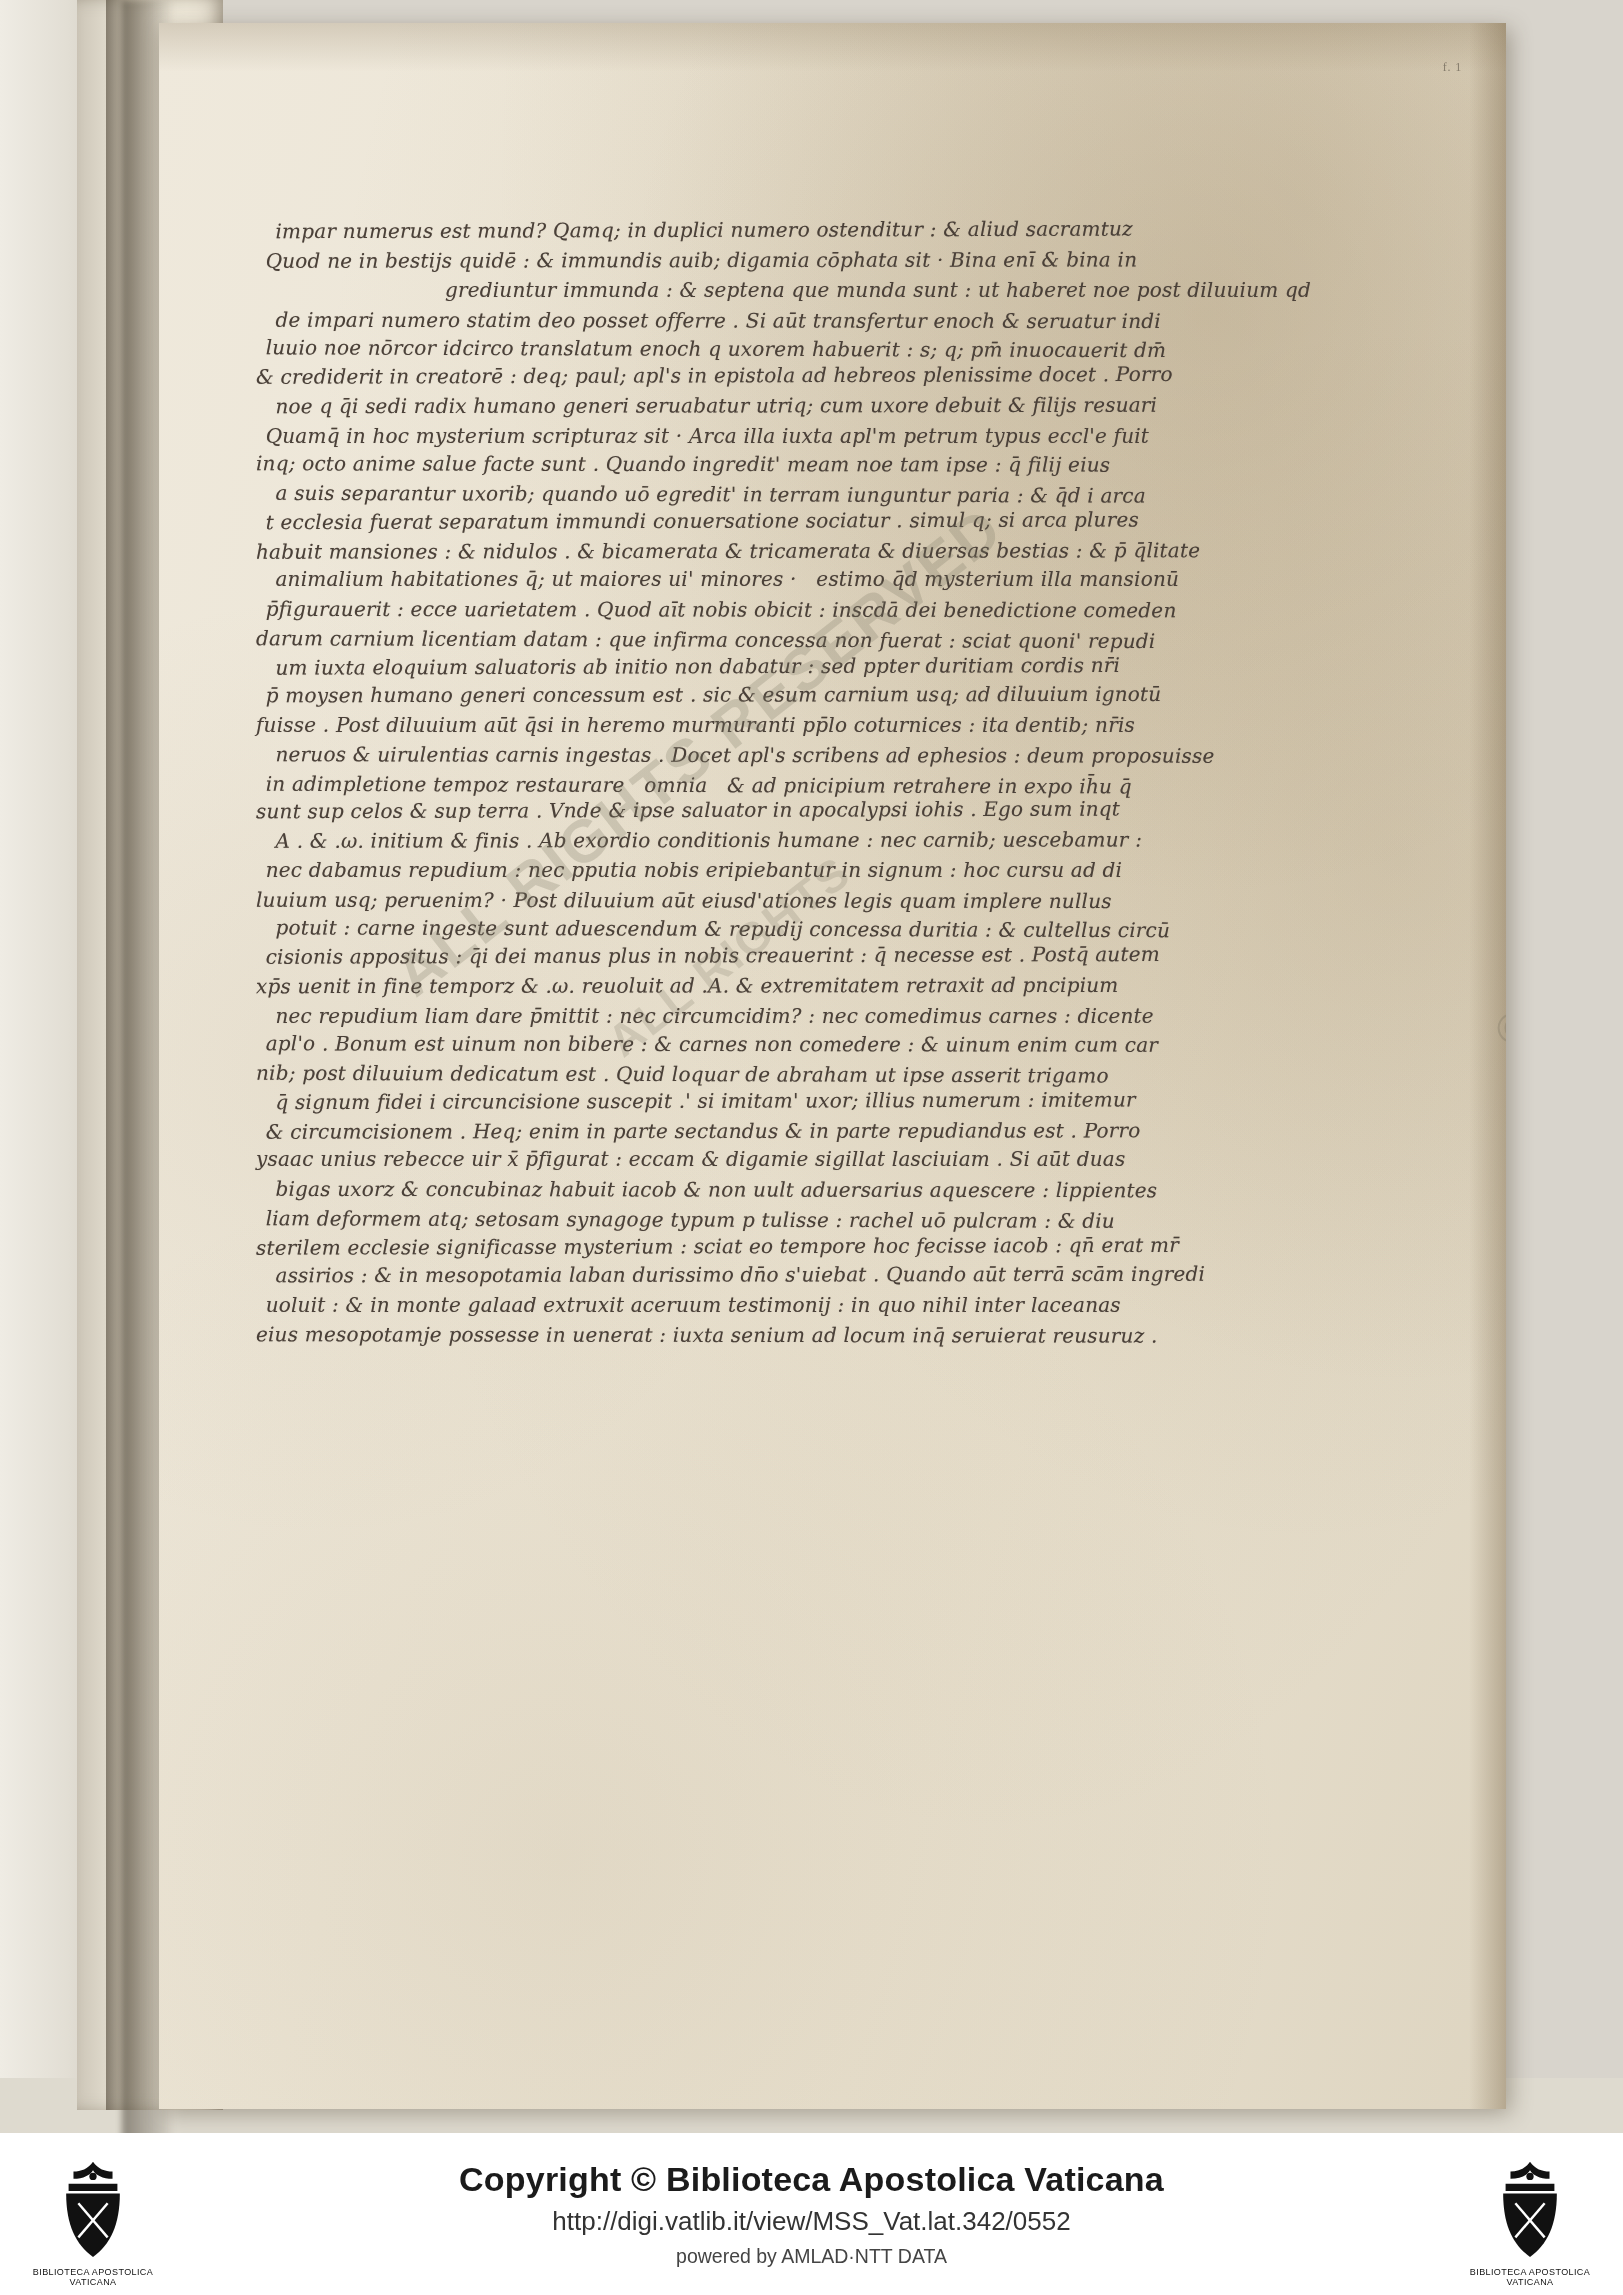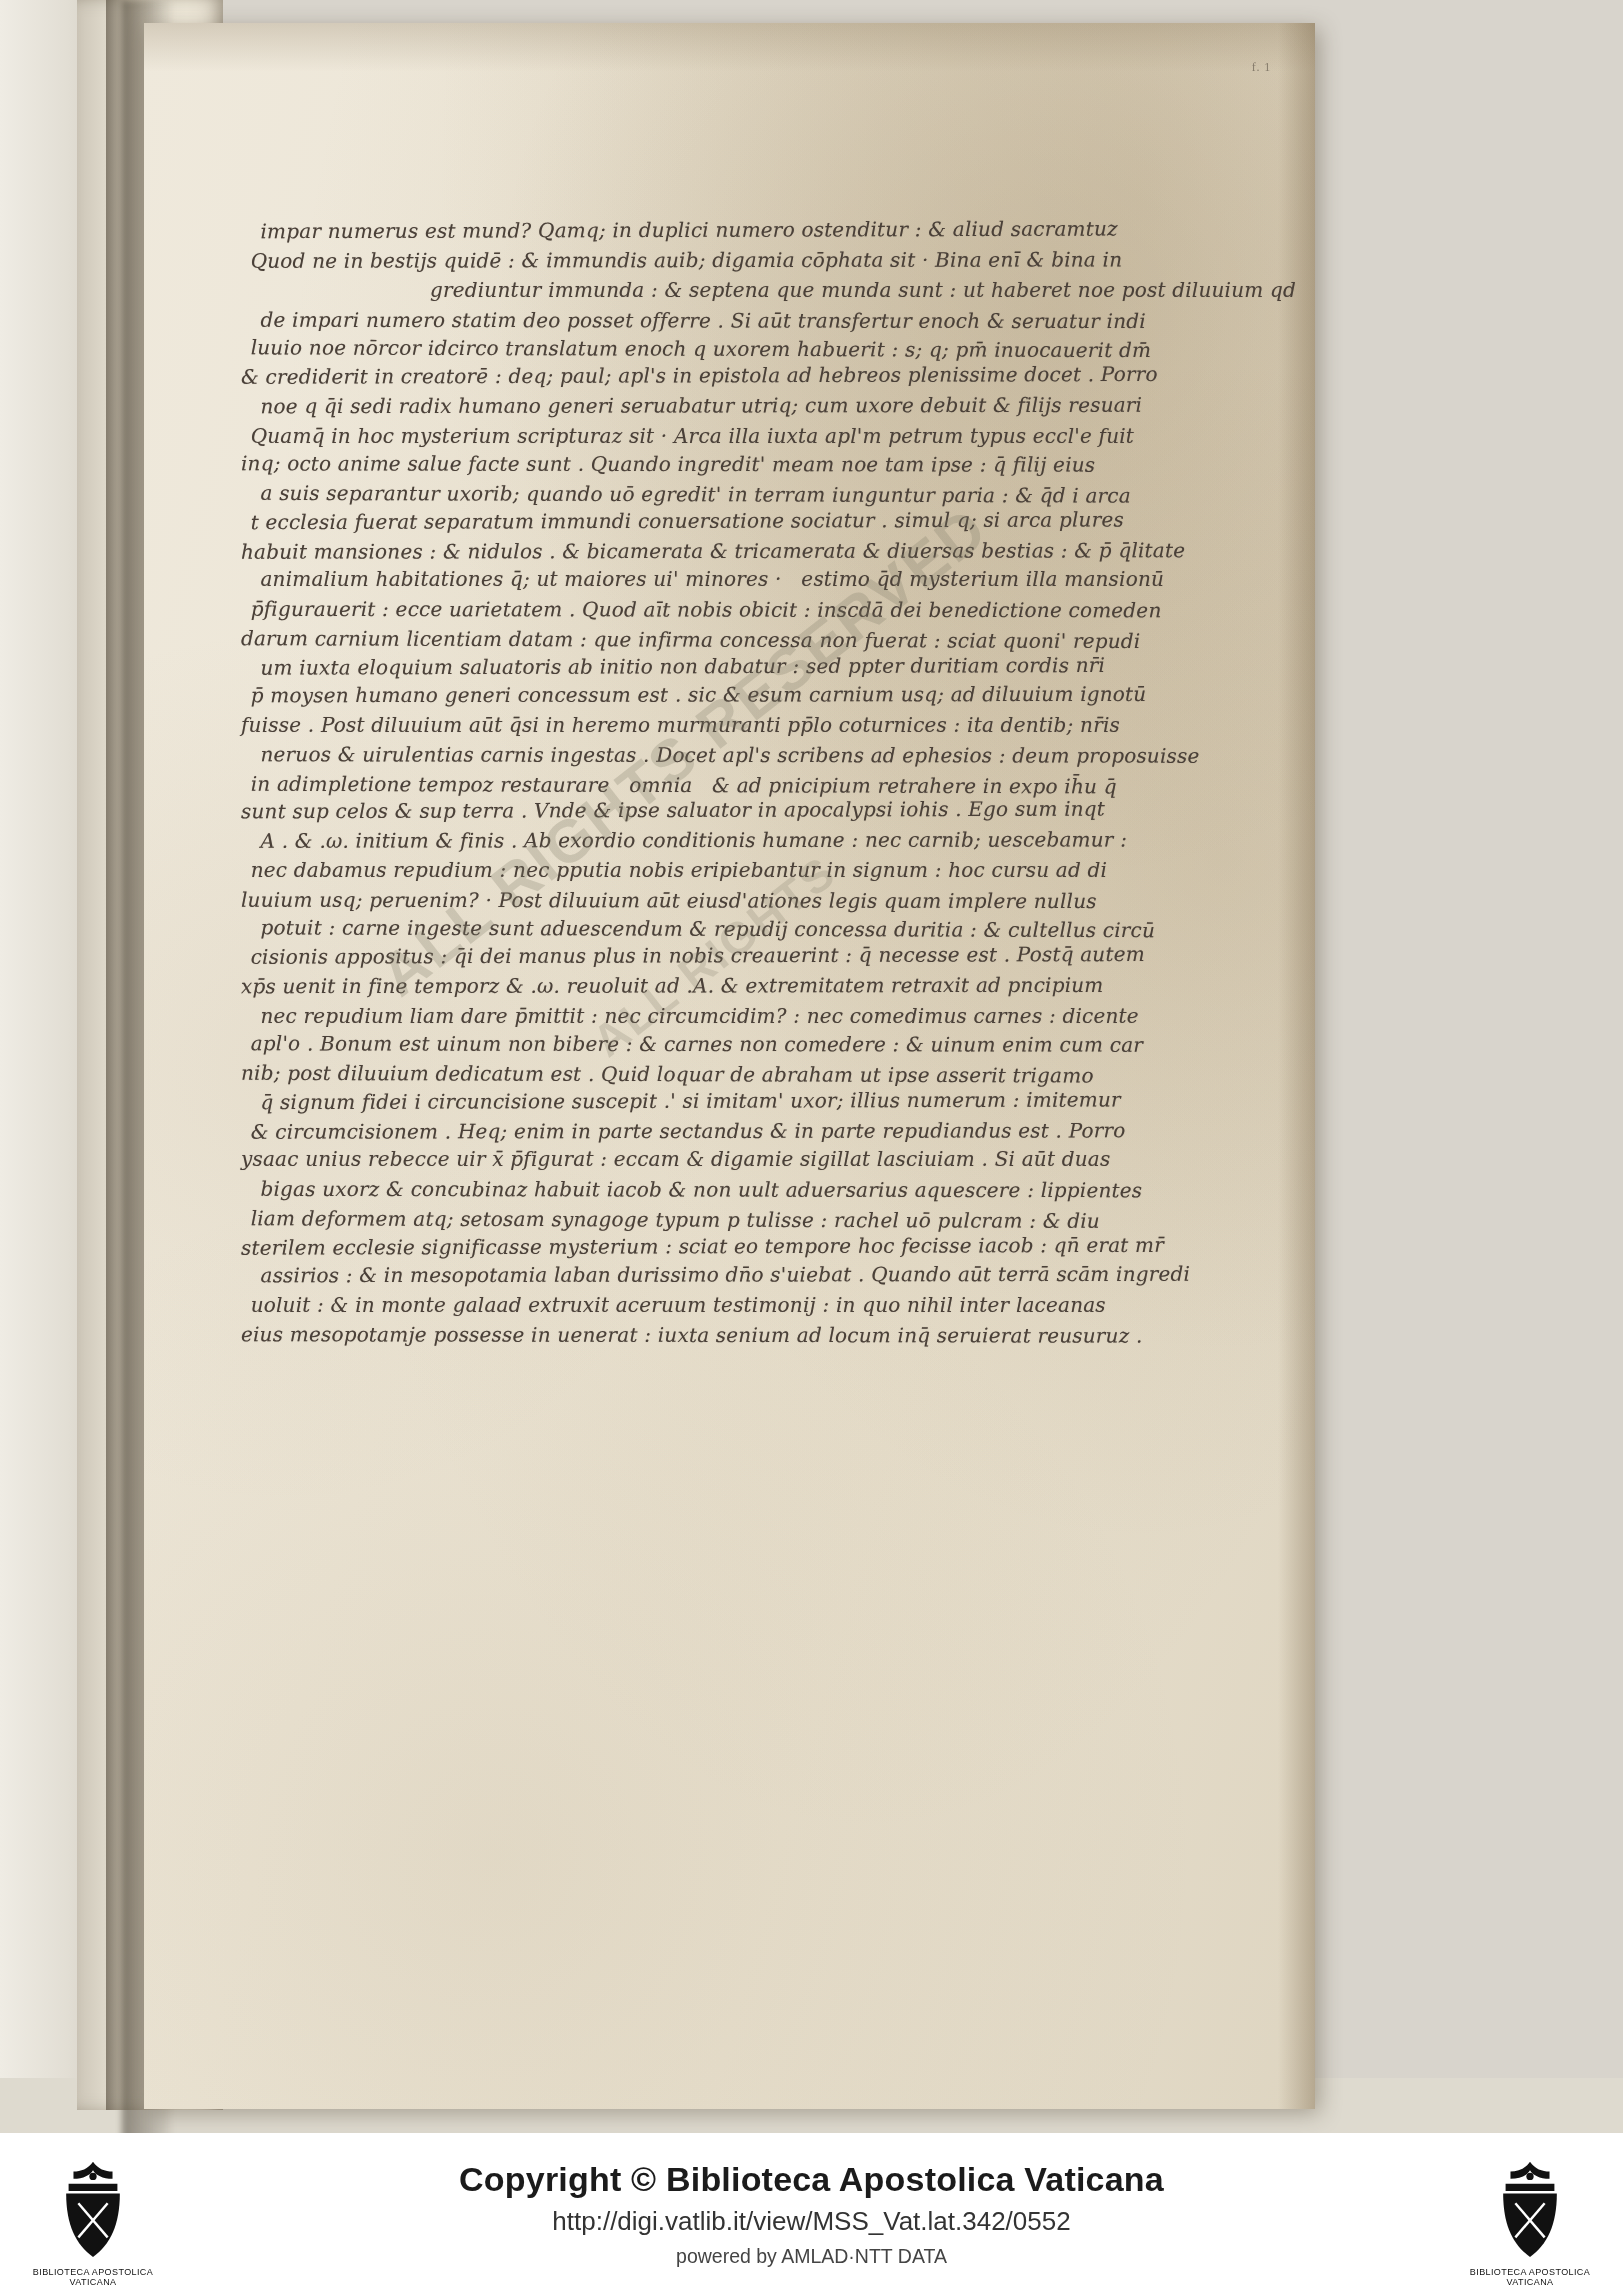--- a/index.html
+++ b/index.html
@@ -63,22 +63,22 @@
     position: absolute;
     left: 122px; top: 0;
     width: 49px; height: 2143px;
     background: linear-gradient(90deg, rgba(40,32,20,0.45), rgba(40,32,20,0.05));
     filter: blur(3.2px);
   }
 
   
   .folio {
     position: absolute;
-    left: 144px; top: 23px;
-    width: 1171px; height: 2086px;
+    left: 159px; top: 23px;
+    width: 1347px; height: 2086px;
     background:
       radial-gradient(ellipse at 62% 28%, rgba(180,160,120,0.18), rgba(255,255,255,0) 58%),
       radial-gradient(ellipse at 85% 8%, rgba(150,128,90,0.22), rgba(255,255,255,0) 50%),
       linear-gradient(105deg, #efe9dc 0%, #ece5d5 35%, #e8e0ce 65%, #ded5c1 100%);
     box-shadow: 4.9px 4.9px 21px rgba(60,48,30,0.35);
     overflow: hidden;
   }
   
   .folio::before {
     content: "";

